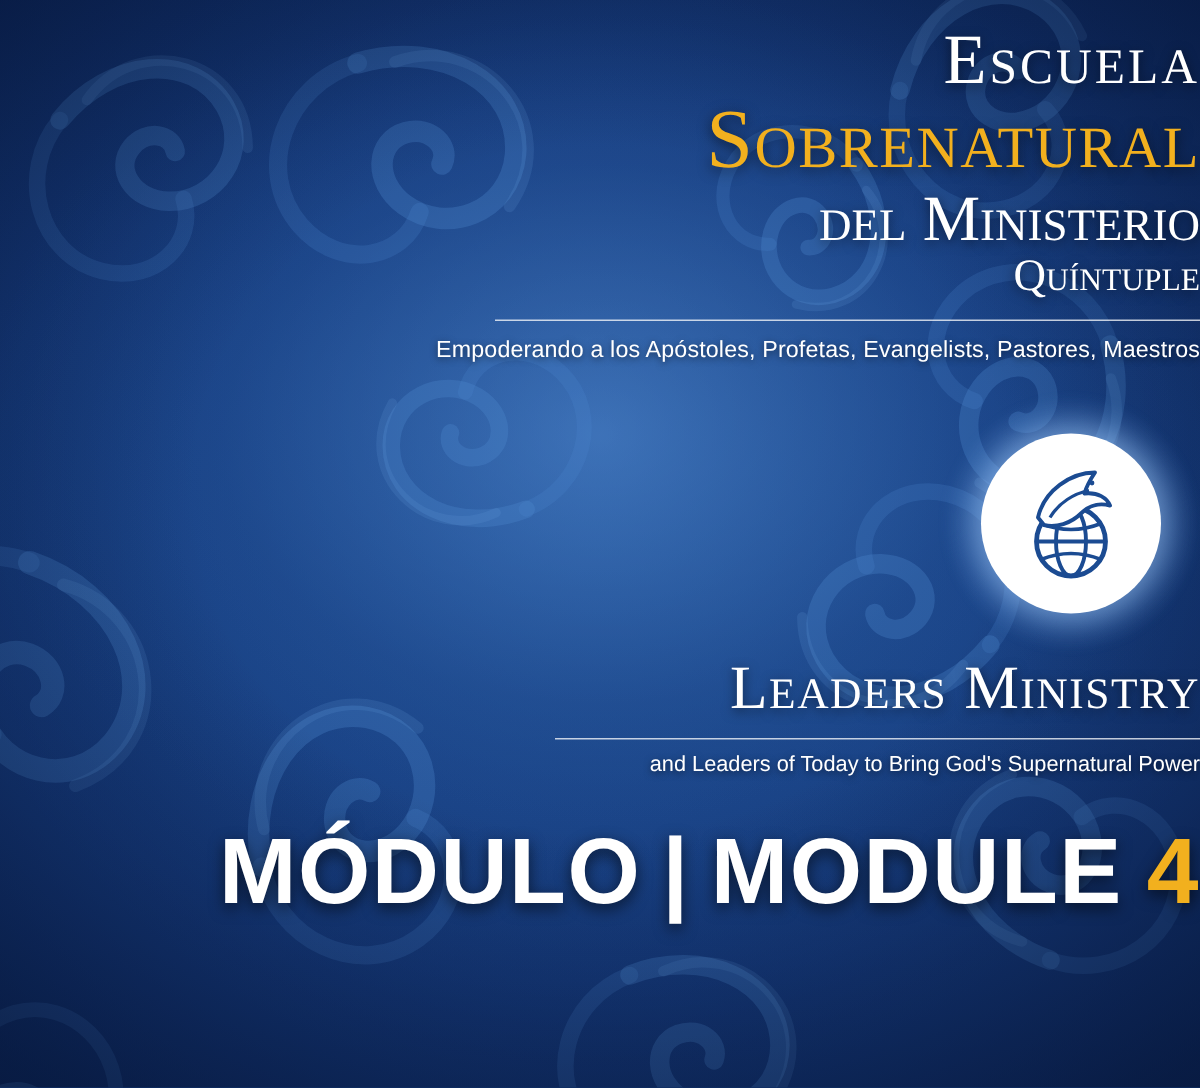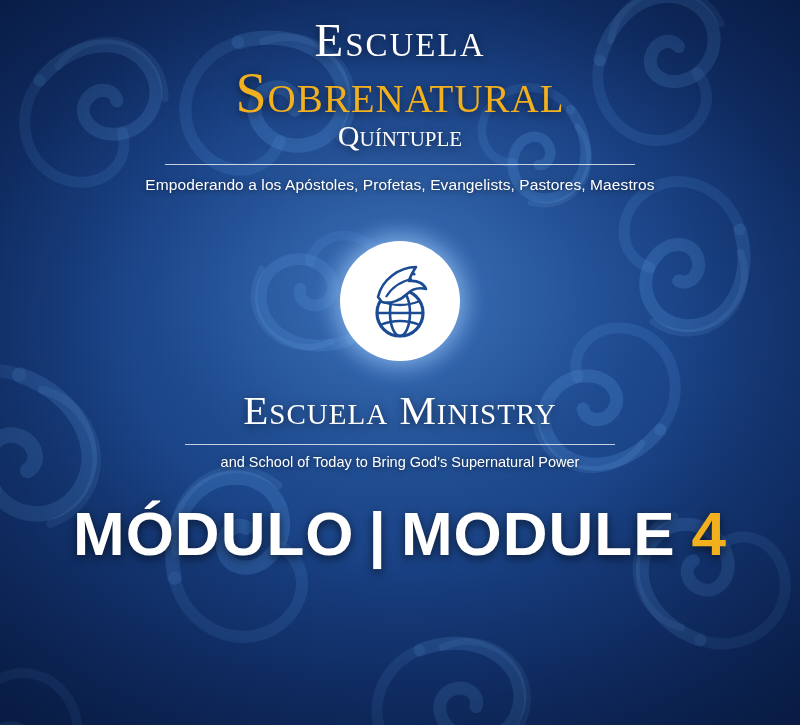--- a/index.html
+++ b/index.html
@@ -31,21 +31,21 @@
     pointer-events: none;
     background:
       radial-gradient(ellipse 75% 70% at 50% 45%, rgba(0,0,0,0) 45%, rgba(4,16,44,0.55) 100%);
   }
 
   .content {
     position: absolute;
     inset: 0;
     display: flex;
     flex-direction: column;
-    align-items: center;
+    align-items: flex-end;
     text-align: center;
   }
 
   .t-escuela {
     margin-top: 16px;
     font-size: 47px;
     letter-spacing: 2px;
     color: #ffffff;
     font-variant: small-caps;
     text-transform: capitalize;
@@ -215,20 +215,21 @@
       </g>
     </svg>
   </div>
 
   <div class="vign"></div>
 
   <div class="content">
 
     <div class="t-escuela">Escuela</div>
     <div class="t-sobre">Sobrenatural</div>
+    <div class="t-del">del Ministerio</div>
     <div class="t-quint">Quíntuple</div>
 
     <div class="rule"></div>
     <div class="sub-es">Empoderando a los Apóstoles, Profetas, Evangelists, Pastores, Maestros</div>
 
     <div class="emblem-wrap">
       <div class="emblem-glow"></div>
       <div class="emblem">
         <svg width="96" height="96" viewBox="0 0 96 96" aria-hidden="true">
 
@@ -238,24 +239,24 @@
           <path d="M28 48 Q48 56 68 48" fill="none" stroke="#1b4b92" stroke-width="2.4"></path>
           <path d="M28 72 Q48 64 68 72" fill="none" stroke="#1b4b92" stroke-width="2.4"></path>
 
           <path d="M26 44 C30 26 48 14 64 14 C60 20 58 24 57 28 C66 27 72 31 74 36 C66 34 60 36 55 41 C48 48 38 51 30 49 Z" fill="#ffffff" stroke="#1b4b92" stroke-width="2.6" stroke-linejoin="round"></path>
           <path d="M34 44 C40 34 50 28 60 26" fill="none" stroke="#1b4b92" stroke-width="2.2"></path>
           <circle cx="62" cy="21" r="1.6" fill="#1b4b92"></circle>
         </svg>
       </div>
     </div>
 
-    <div class="t-five">Escuela Ministry</div>
+    <div class="t-five">Leaders Ministry</div>
 
     <div class="rule2"></div>
-    <div class="sub-en">and School of Today to Bring God's Supernatural Power</div>
+    <div class="sub-en">and Leaders of Today to Bring God's Supernatural Power</div>
 
     <div class="module-row">
       <span>MÓDULO</span>
       <span class="sep">|</span>
       <span>MODULE</span>
       <span class="num">4</span>
     </div>
 
   </div>
 </div>

